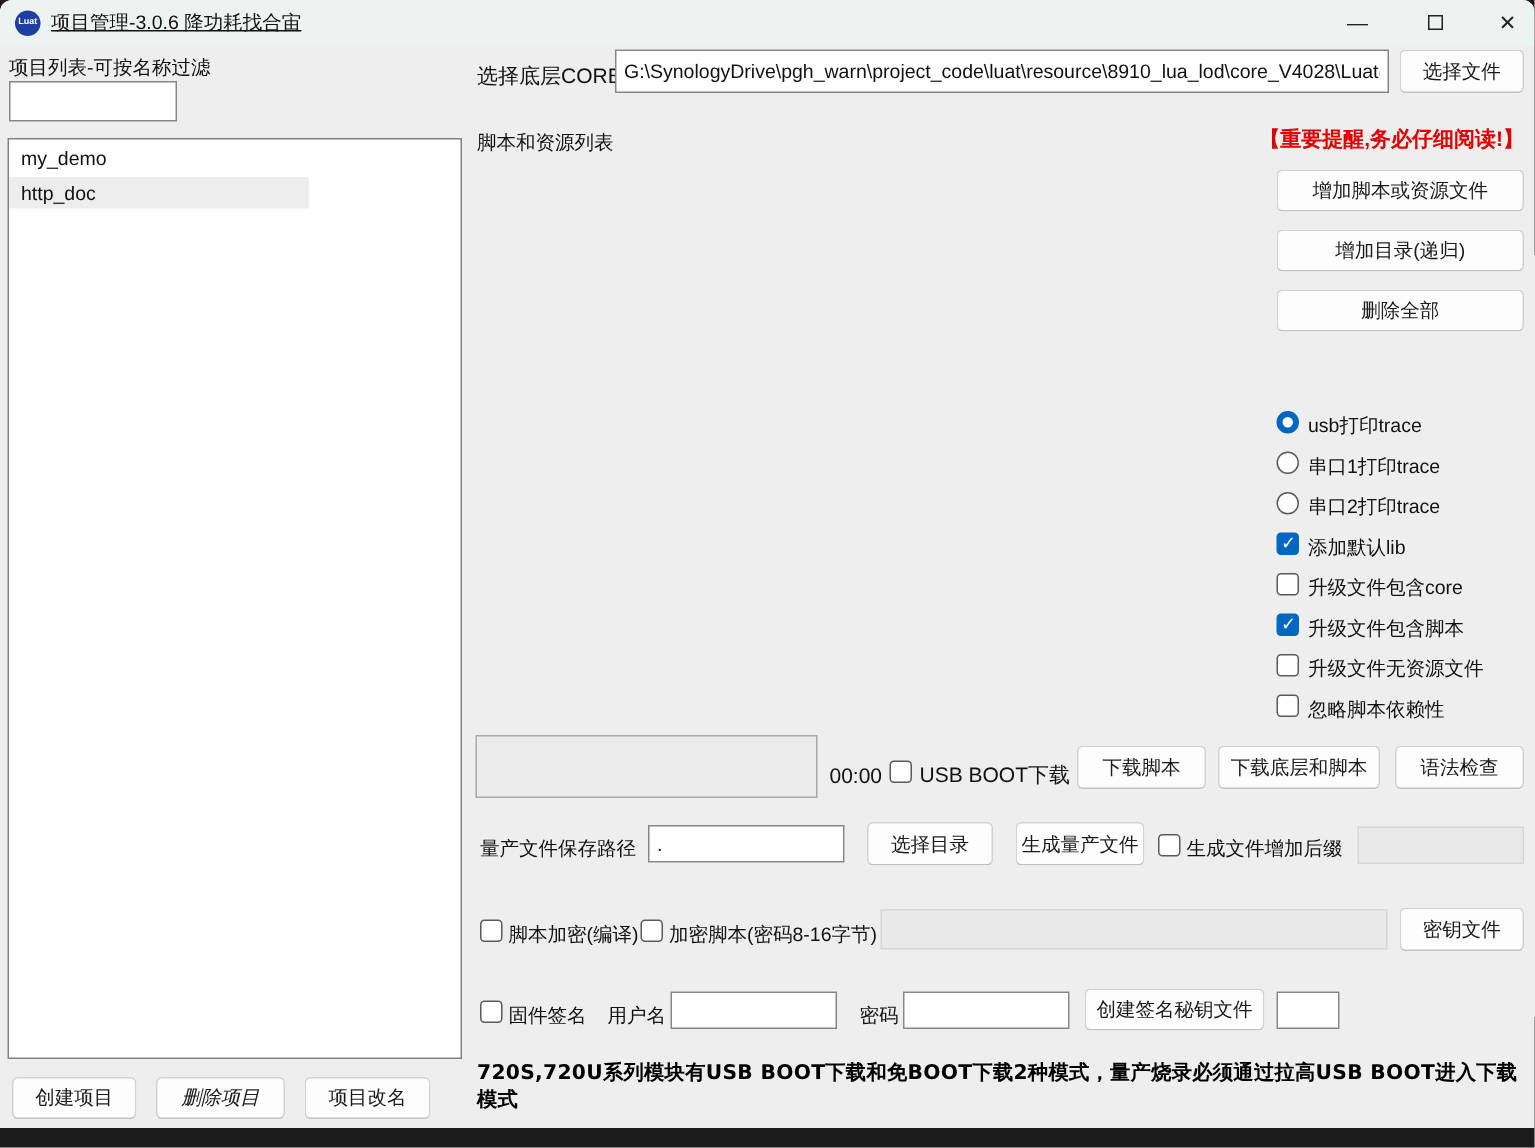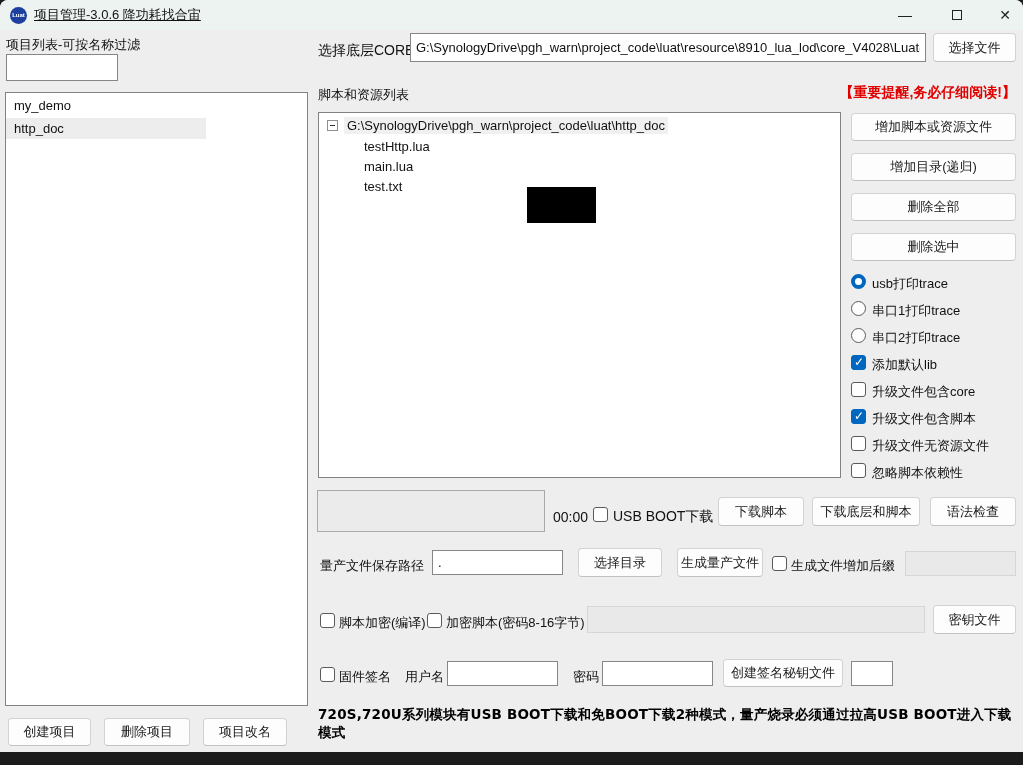--- a/index.html
+++ b/index.html
@@ -61,43 +61,34 @@
     <div class="winctl" id="btn-close">✕</div>
   </div>
 
   <div class="lbl" style="left:6px;top:36px;">项目列表-可按名称过滤</div>
   <input class="tinput" style="left: 6px; top: 54px; width: 112px; height: 27px;">
   <div id="listbox">
     <div class="list-item">my_demo</div>
     <div class="list-item sel">http_doc</div>
   </div>
   <div class="btn" style="left:8px;top:718px;width:83px;height:28px;">创建项目</div>
-  <div class="btn" style="left:104px;top:718px;width:86px;height:28px;">删除项目</div>
+  <div class="btn" style="left:104px;top:718px;width:86px;height:28px;font-style:italic;">删除项目</div>
   <div class="btn" style="left:203px;top:718px;width:84px;height:28px;">项目改名</div>
 
   <div class="lbl" style="left:318px;top:42px;font-size:14px;">选择底层CORE</div>
   <input class="tinput" style="left: 410px; top: 33px; width: 516px; height: 29px;" value="G:\SynologyDrive\pgh_warn\project_code\luat\resource\8910_lua_lod\core_V4028\Luat(">
   <div class="btn" style="left:933px;top:33px;width:83px;height:29px;">选择文件</div>
 
   <div id="notice" style="color: rgb(225, 0, 0);">【重要提醒,务必仔细阅读!】</div>
 
   <div class="lbl" style="left:318px;top:86px;">脚本和资源列表</div>
-  <div id="treebox">
-    <div id="expander"></div>
-    <div class="tree-row" style="left:25px;top:4px;background:#f0f0f0;padding:1px 3px;">G:\SynologyDrive\pgh_warn\project_code\luat\http_doc</div>
-    <div class="tree-row" style="left:45px;top:26px;">testHttp.lua</div>
-    <div class="tree-row" style="left:45px;top:46px;">main.lua</div>
-    <div class="tree-row" style="left:45px;top:66px;">test.txt</div>
-    <div id="redact"></div>
-  </div>
 
   <div class="btn" style="left:851px;top:113px;width:165px;height:28px;font-family:Liberation Mono, monospace;">增加脚本或资源文件</div>
   <div class="btn" style="left:851px;top:193px;width:165px;height:28px;">删除全部</div>
   <div class="btn" style="left:851px;top:153px;width:165px;height:28px;">增加目录(递归)</div>
-  <div class="btn" style="left:851px;top:233px;width:165px;height:28px;">删除选中</div>
 
   <span class="radio on" style="left:851px;top:274px;"></span>
   <div class="lbl" style="left:872px;top:275px;">usb打印trace</div>
   <span class="radio" style="left:851px;top:301px;"></span>
   <div class="lbl" style="left:872px;top:302px;text-align:center;">串口1打印trace</div>
   <span class="radio" style="left:851px;top:328px;"></span>
   <div class="lbl" style="left:872px;top:329px;">串口2打印trace</div>
 
   <span class="check on" style="left:851px;top:355px;"></span>
   <div class="lbl" style="left:872px;top:356px;">添加默认lib</div>

